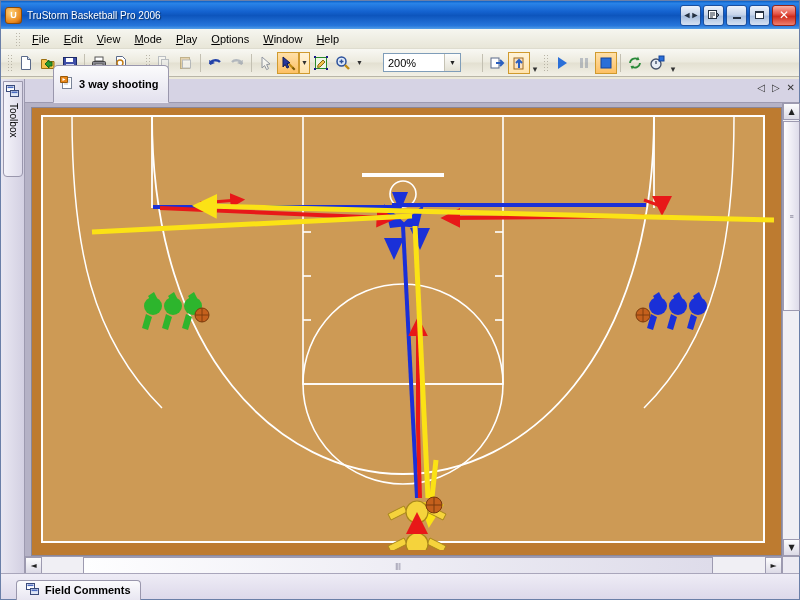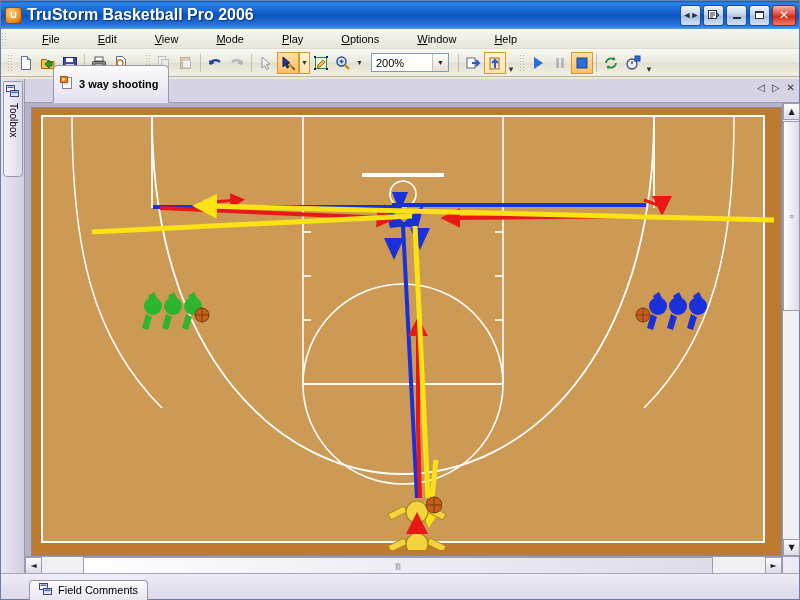--- a/index.html
+++ b/index.html
@@ -30,21 +30,21 @@
     width: 17px; height: 17px; border-radius: 3px;
     background: radial-gradient(circle at 35% 30%, #ffd27a, #e8861a 70%, #a04a06);
     border: 1px solid #8a4a08;
     display: flex; align-items: center; justify-content: center;
     margin-right: 5px; flex: none;
   }
   .title-icon span {
     color: #fff; font-size: 9px; font-weight: bold; line-height: 1;
   }
   .title-text {
-    color: #fff; font-size: 16px; font-weight: bold;
+    color: #fff; font-size: 10px; font-weight: normal;
     text-shadow: 1px 1px 1px rgba(0,0,0,.5);
     white-space: nowrap; flex: 1;
   }
   .tb-btns { display: flex; align-items: center; gap: 2px; }
   .tb-btn {
     width: 21px; height: 21px;
     border: 1px solid #1a4f9e;
     border-radius: 3px;
     background: linear-gradient(to bottom,#eef3fb 0%,#c7d5ea 45%,#aac0de 55%,#d5e1f2 100%);
     display: flex; align-items: center; justify-content: center;
@@ -59,23 +59,22 @@
   .tb-btn.close .glyph { color: #fff; font-weight: bold; font-size: 12px; }
   .mini-sq { width: 9px; height: 8px; border: 1px solid #24303f; border-top-width: 2px; background: #fff; }
   .mini-min { width: 8px; height: 2px; background: #24303f; margin-top: 6px; }
   .mini-lr { font-size: 9px; color: #24303f; letter-spacing: -1px; }
 
   
   .menubar {
     height: 20px;
     background: linear-gradient(to bottom,#f6f6f0,#e8e6d8);
     display: flex; align-items: center;
-    padding-left: 0;
+    padding-left: 14px;
     border-bottom: 1px solid #dedccf;
-    gap: 24px;
   }
   .grip { width: 6px; height: 14px; margin-right: 4px;
     background-image: radial-gradient(circle, #b6b2a4 35%, transparent 36%);
     background-size: 3px 3px; opacity: .9; }
   .menu-item {
     padding: 2px 7px; color: #000; font-size: 11px; white-space: nowrap;
   }
   .menu-item .ul { text-decoration: underline; }
 
   
@@ -104,21 +103,21 @@
     border: 1px solid #d09a2e;
   }
   .tsep { width: 1px; height: 18px; background: #c3c0b2; margin: 0 3px; }
   .tover { width: 10px; height: 22px; display:flex; align-items:flex-end; justify-content:center;
            font-size: 8px; color: #333; }
   .tover:after{ content:'▾'; font-size: 9px; }
   .dropdown-caret { width: 11px; height: 22px; display: flex; align-items: center; justify-content: center;
      font-size: 7px; color: #303030; }
   .dropdown-caret.boxed { background: linear-gradient(to bottom,#fff3d8,#ffe3ae); border: 1px solid #d09a2e; }
   .zoombox {
-    width: 78px; height: 19px; margin: 0 6px;
+    width: 78px; height: 19px; margin: 0 18px;
     border: 1px solid #7f9db9; background: #fff;
     display: flex; align-items: center;
     font-size: 11px;
   }
   .zoombox .zv { flex: 1; padding-left: 4px; color: #000; }
   .zoombox .zarrow {
     width: 16px; height: 17px;
     background: linear-gradient(to bottom,#fdfdfb,#e4e1d4);
     border-left: 1px solid #c5c2b4;
     display: flex; align-items: center; justify-content: center;
@@ -217,21 +216,21 @@
   .corner-box {
     position: absolute; right: 0; bottom: 0; width: 17px; height: 17px;
     background: #eceaf2; border-left: 1px solid #9d9ab0; border-top: 1px solid #9d9ab0;
   }
 
   
   .statusbar {
     position: absolute; left: 0; right: 0; bottom: 0; height: 26px;
     background: linear-gradient(to bottom,#eeecf6,#ddd9ea);
     border-top: 1px solid #a9a6bb;
-    display: flex; align-items: center; padding-left: 28px;
+    display: flex; align-items: center; padding-left: 15px; font-weight: bold;
   }
   .stat-tab {
     height: 20px; padding: 0 9px;
     background: linear-gradient(to bottom,#fbfbfd,#e8e6f1);
     border: 1px solid #9a97ad; border-bottom: none;
     border-radius: 4px 4px 0 0;
     display: flex; align-items: center; gap: 5px;
     margin-top: 6px;
   }
   .stat-tab .lbl { font-size: 11px; color: #000; }

